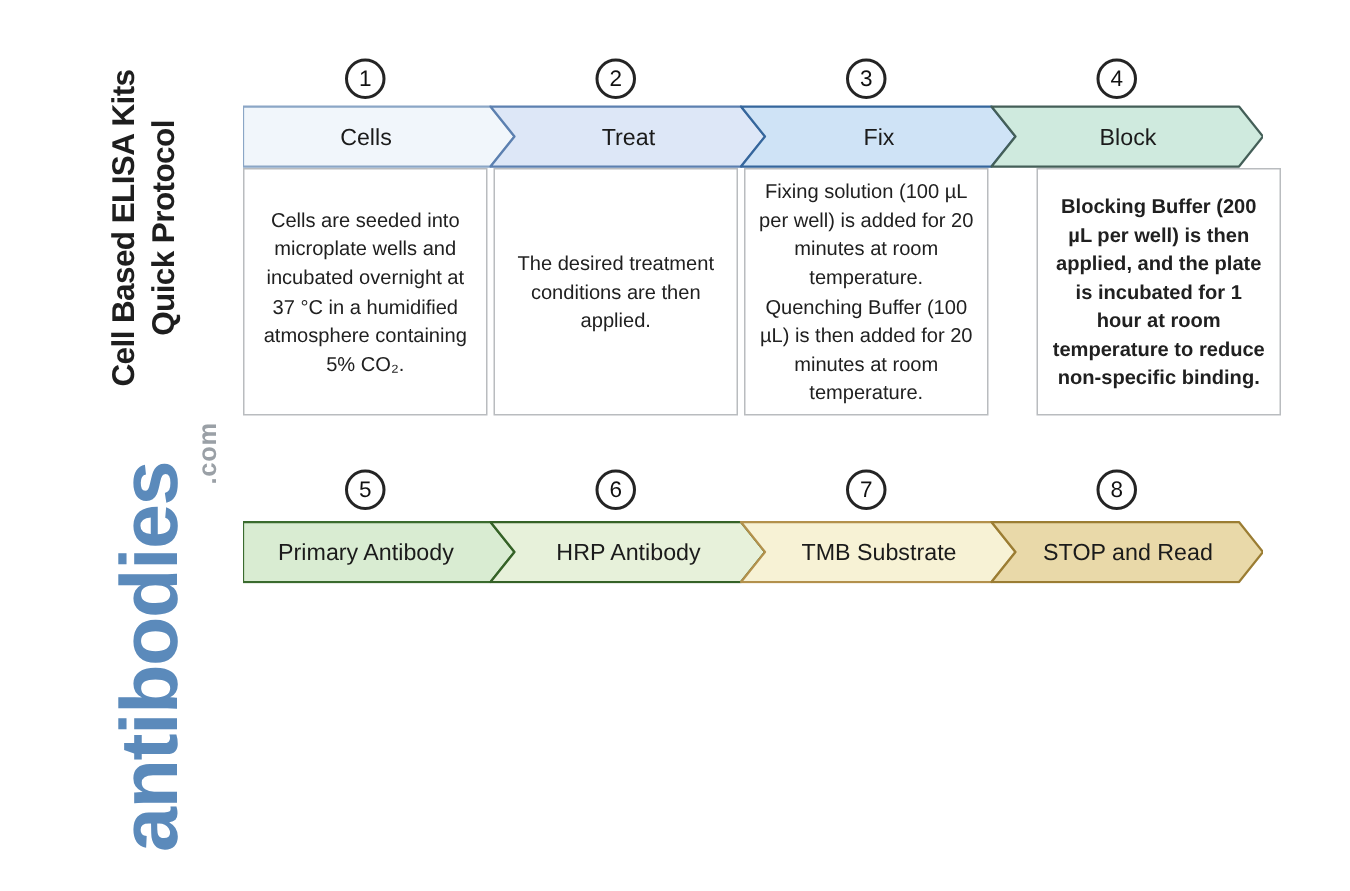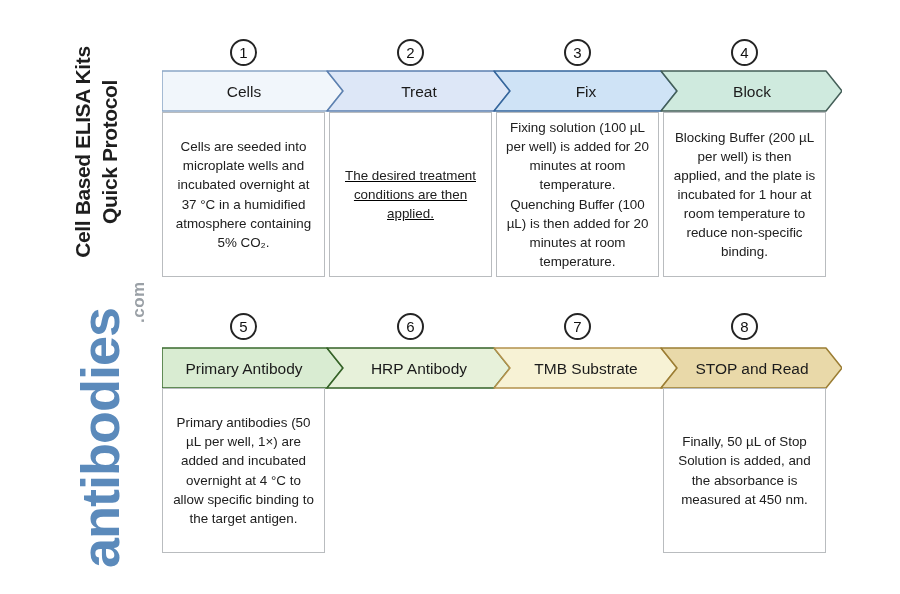--- a/index.html
+++ b/index.html
@@ -46,21 +46,21 @@
     position:absolute;width:163px;height:165px;background:#ffffff;
     border:1.4px solid #b9bcbf;box-sizing:border-box;
     display:flex;align-items:center;justify-content:center;
     padding:6px 9px;
   }
   .descbox p{
     margin:0;font-size:13.4px;line-height:1.42;color:#202020;text-align:center;
   }
 
   
-  .c1{left:0;}  .c2{left:167px;text-decoration:underline;}  .c3{left:334px;justify-content:center;}  .c4{left:501px;}
+  .c1{left:0;}  .c2{left:167px;}  .c3{left:334px;justify-content:center;}  .c4{left:529px;font-weight:bold;}
   .r1-badge{top:39px;} .r2-badge{top:313px;}
   .b1{left:68px;} .b2{left:235px;} .b3{left:402px;} .b4{left:569px;}
   .r1-band{top:70px;} .r2-band{top:347px;}
   .r1-box{top:112px;} .r2-box{top:388px;}
 </style>
 </head>
 <body>
 
 <div class="canvas">
 
@@ -130,21 +130,15 @@
       <polygon stroke-width="1.5" stroke-linejoin="round" points="0,1 165,1 181,21 165,41 0,41" fill="#d9ecd2" stroke="#3a6b2e"></polygon>
       <polygon stroke-width="1.5" stroke-linejoin="round" points="165,1 332,1 348,21 332,41 165,41 181,21" fill="#e7f1da" stroke="#356227"></polygon>
       <polygon stroke-width="1.5" stroke-linejoin="round" points="332,1 499,1 515,21 499,41 332,41 348,21" fill="#f7f2d5" stroke="#b3914c"></polygon>
       <polygon stroke-width="1.5" stroke-linejoin="round" points="499,1 664,1 680,21 664,41 499,41 515,21" fill="#e9d9a9" stroke="#9b7d33"></polygon>
       <text x="82" y="26.5" text-anchor="middle">Primary Antibody</text>
       <text x="257" y="26.5" text-anchor="middle">HRP Antibody</text>
       <text x="424" y="26.5" text-anchor="middle">TMB Substrate</text>
       <text x="590" y="26.5" text-anchor="middle">STOP and Read</text>
     </svg>
 
-    <div class="descbox r2-box c1">
-      <p>Primary antibodies (50 µL per well, 1×) are added and incubated overnight at 4 °C to allow specific binding to the target antigen.</p>
-    </div>
-    <div class="descbox r2-box c4">
-      <p>Finally, 50 µL of Stop Solution is added, and the absorbance is measured at 450 nm.</p>
-    </div>
 
   </div>
 </div>
 
 </body></html>

